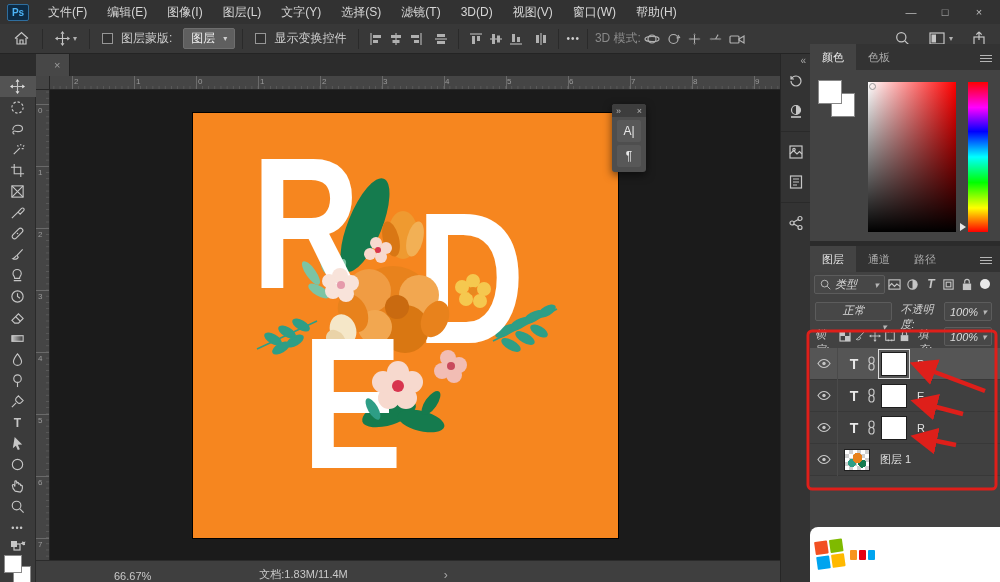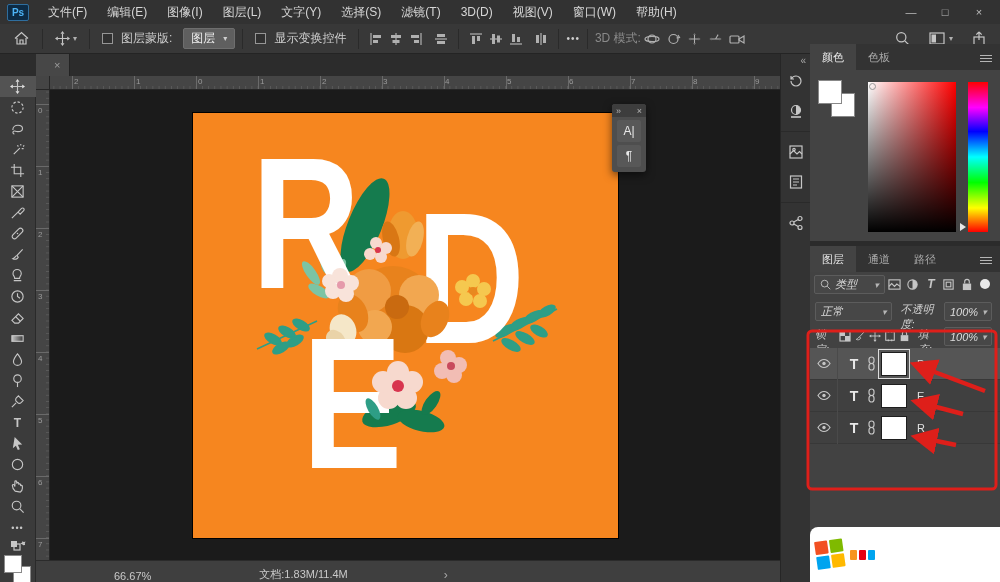--- a/index.html
+++ b/index.html
@@ -702,21 +702,21 @@
               <rect x="2" y="6" width="9" height="7" fill="#c6c6c6" stroke="none"></rect>
               <path d="M4 6V4a2.5 2.5 0 015 0v2"></path>
             </svg>
           </span>
         <span class="fico" style="margin-left:auto;">
             <span class="toggle-dot"></span>
           </span>
       </div>
 
       <div class="lp-row" style="top:56px; height:20px; padding:0 5px;">
-        <span class="dd" style="width:88px;">
+        <span class="dd" style="width:88px;flex-direction:column;">
           <span>正常</span>
           <span class="chev">▾</span>
         </span>
         <span style="margin-left:8px;">不透明度:</span>
         <span class="dd" style="margin-left:3px; width:48px;">
           <span>100%</span>
           <span class="chev">▾</span>
         </span>
       </div>
 
@@ -795,20 +795,30 @@
               <circle cx="7" cy="5.5" r="1.7" fill="#c6c6c6" stroke="none"></circle>
             </svg>
           </span>
         <span class="t-ico">T</span>
         <svg class="ic" width="11" height="15" viewBox="0 0 11 15" style="margin-left:2px;">
             <rect x="3" y="1" width="5" height="6.5" rx="2.5"></rect>
             <rect x="3" y="7.5" width="5" height="6.5" rx="2.5"></rect>
           </svg>
         <span class="maskthumb"></span>
         <span class="layname">R</span>
+      </div>
+      <div class="layerrow" style="top:198px;">
+        <span class="eyecell">
+            <svg class="ic" width="14" height="11" viewBox="0 0 14 11">
+              <path d="M1 5.5S3.5 1.5 7 1.5s6 4 6 4-2.5 4-6 4-6-4-6-4z"></path>
+              <circle cx="7" cy="5.5" r="1.7" fill="#c6c6c6" stroke="none"></circle>
+            </svg>
+          </span>
+        <span class="imgthumb"></span>
+        <span class="layname">图层 1</span>
       </div>
 
     </div>
   </div>
 
   <div class="statusbar">
     <span class="st-zoom">66.67%</span>
     <span class="st-doc">文档:1.83M/11.4M</span>
     <span class="st-chev">›</span>
   </div>

